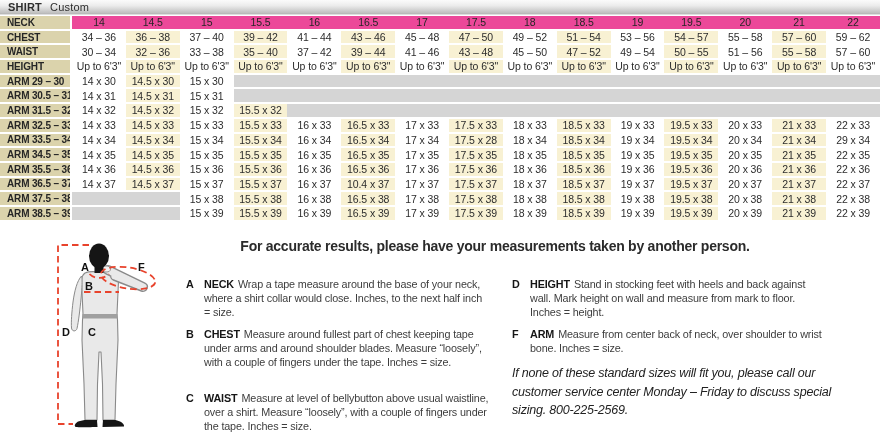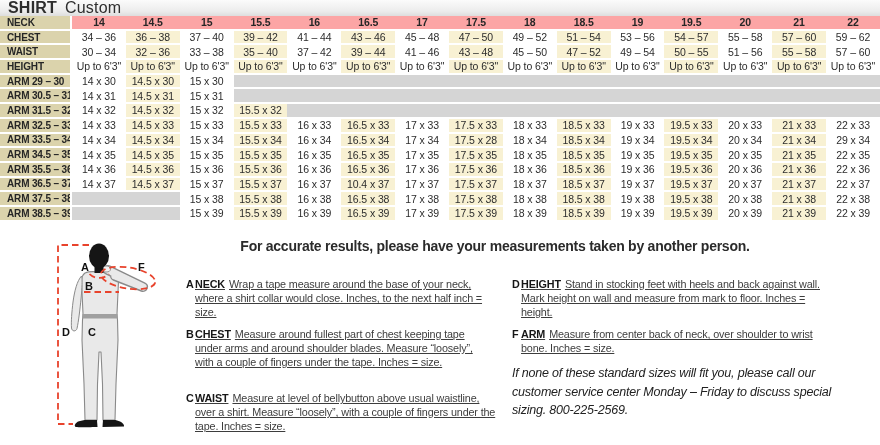--- a/index.html
+++ b/index.html
@@ -3,53 +3,53 @@
 <meta charset="utf-8">
 <style>
   html,body{margin:0;padding:0;}
   body{
     position:relative;width:880px;height:445px;background:#ffffff;overflow:hidden;
     font-family:"Liberation Sans",sans-serif;color:#333;
     -webkit-font-smoothing:antialiased;
   }
   
   .titlebar{
-    position:absolute;top:0;left:0;width:880px;height:29px;box-sizing:border-box;
+    position:absolute;top:0;left:0;width:880px;height:15px;box-sizing:border-box;
     background:linear-gradient(#fbfbfb,#ececec 40%,#c0c0c0 92%,#b4b4b4);
     border-bottom:1px solid #dedede;
-    font-size:16px;line-height:15px;padding-left:8px;color:#2e2e2e;letter-spacing:.2px;
+    font-size:11px;line-height:15px;padding-left:8px;color:#2e2e2e;letter-spacing:.2px;
   }
   .titlebar .brand{font-weight:700;margin-right:8px;}
   
   table.sizes{
     position:absolute;top:16px;left:0;width:880px;
     border-collapse:separate;border-spacing:0;table-layout:fixed;
     font-size:10.5px;letter-spacing:-.1px;
   }
   .sizes th,.sizes td{
     height:12.7px;padding:0;margin:0;vertical-align:middle;text-align:center;
     border-bottom:2px solid #fff;font-weight:400;color:#2d2d2d;white-space:nowrap;overflow:hidden;
   }
   .sizes th.rowlabel{
     background:#dbd3ac;text-align:left;padding-left:7px;font-weight:700;color:#262626;
     border-right:2px solid #fff;font-size:10px;letter-spacing:-.15px;
   }
-  .sizes thead th.neckhead{background:#fca5a5;font-weight:700;color:#262626;}
+  .sizes thead th.neckhead{background:#ec4899;font-weight:400;color:#262626;}
   .sizes td.plain{background:#ffffff;}
   .sizes td.cream{background:#f8f1d3;}
   .sizes td.empty{background:#d5d5d5;}
   
   .intro{
     position:absolute;top:239px;left:110px;width:770px;text-align:center;
     font-weight:700;font-size:14px;line-height:14px;color:#2b2b2b;letter-spacing:-.25px;
   }
   
   .instr{position:absolute;font-size:10.8px;line-height:14px;color:#3d3d3d;letter-spacing:-.15px;}
   .instr .ltr{position:absolute;left:0;top:0;font-weight:700;color:#161616;}
-  .instr .ibody{margin-left:9px;text-decoration:underline;}
+  .instr .ibody{margin-left:18px;}
   .instr .term{font-weight:700;color:#161616;margin-right:4px;}
   #item-a{left:186px;top:277px;width:305px;}
   #item-b{left:186px;top:327px;width:305px;}
   #item-c{left:186px;top:391px;width:312px;}
   #item-d{left:512px;top:277px;width:312px;}
   #item-f{left:512px;top:327px;width:312px;}
   .note{
     position:absolute;left:512px;top:364px;width:352px;
     font-style:italic;font-size:12.5px;line-height:18.5px;color:#222;letter-spacing:-.2px;
   }

